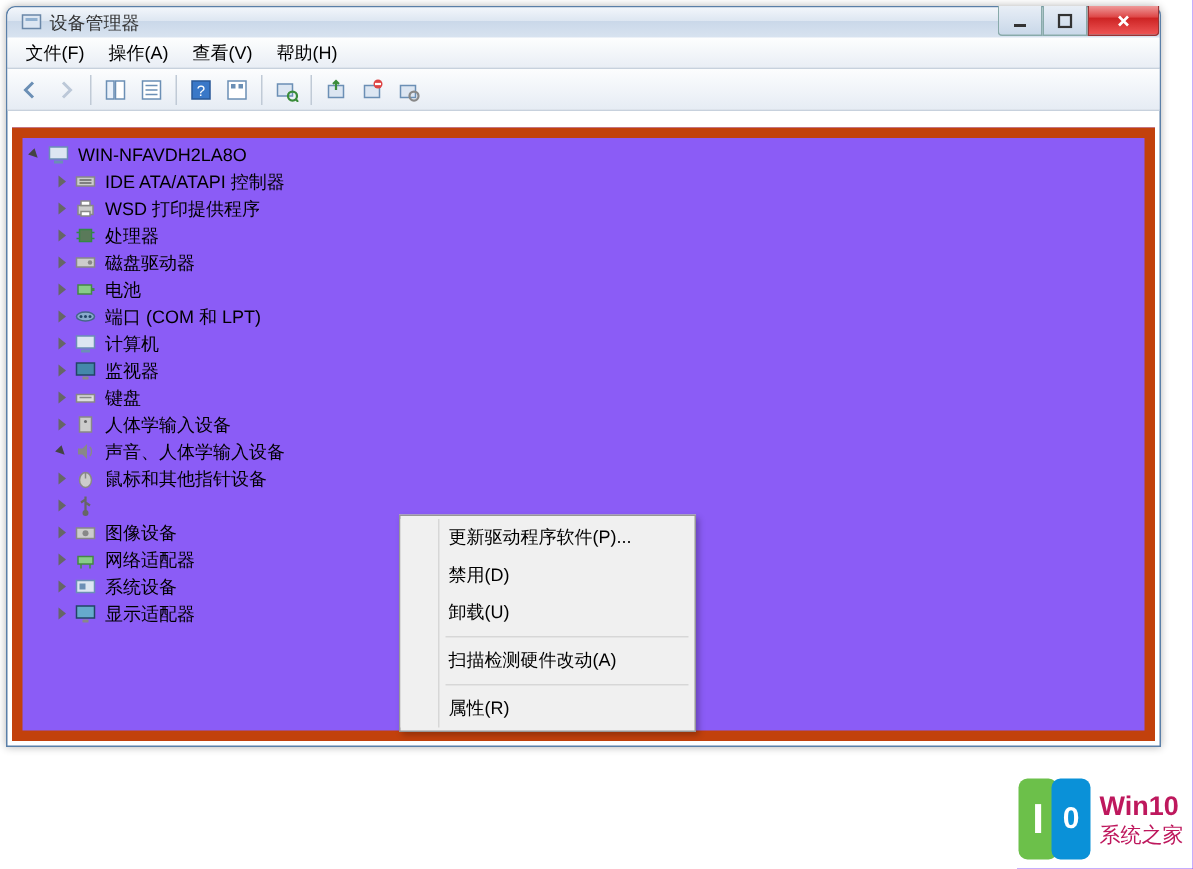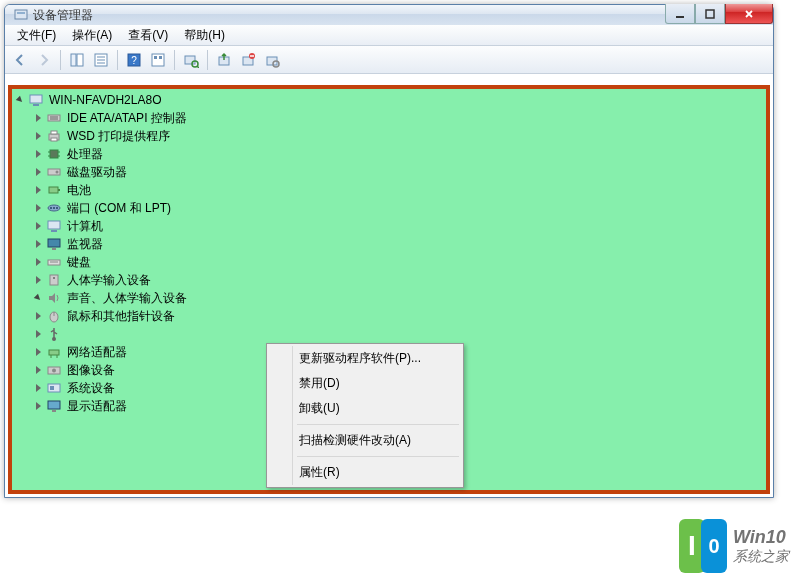--- a/index.html
+++ b/index.html
@@ -20,21 +20,21 @@
 .menubar { height: 21px; background: linear-gradient(to bottom, #fdfefe, #e9eef5); border-bottom: 1px solid #c7d1dd; display: flex; align-items: center; padding-left: 4px; }
 .menu-item { font-size: 12px; padding: 2px 8px; color: #000; cursor: default; }
 
 
 .toolbar { height: 28px; background: linear-gradient(to bottom, #fcfdfe, #e6ecf4); border-bottom: 1px solid #c7d1dd; display: flex; align-items: center; padding-left: 4px; gap: 2px; }
 .tool-btn { width: 22px; height: 22px; display: flex; align-items: center; justify-content: center; border: 1px solid transparent; }
 .tool-sep { width: 1px; height: 20px; background: #c0cad6; margin: 0 3px; }
 .tool-btn svg { width: 16px; height: 16px; }
 
 
-.tree-container { position: absolute; left: 3px; right: 3px; top: 80px; bottom: 3px; border: 4px solid #c2410c; background: #86efac; overflow: auto; }
+.tree-container { position: absolute; left: 3px; right: 3px; top: 80px; bottom: 3px; border: 7px solid #c2410c; background: #8b5cf6; overflow: auto; }
 .tree { padding: 2px 0; font-size: 12px; }
 .tree-node { display: flex; align-items: center; height: 18px; line-height: 18px; white-space: nowrap; cursor: default; }
 .tree-arrow { width: 16px; height: 16px; display: flex; align-items: center; justify-content: center; flex-shrink: 0; }
 .tree-arrow.collapsed::before { content: ""; border-left: 5px solid #666; border-top: 4px solid transparent; border-bottom: 4px solid transparent; }
 .tree-arrow.expanded::before { content: ""; width: 0; height: 0; border-top: 6px solid #444; border-left: 3px solid transparent; border-right: 3px solid transparent; transform: rotate(-45deg); }
 .tree-arrow.none::before { content: ""; }
 .tree-icon { width: 16px; height: 16px; margin-right: 3px; flex-shrink: 0; display: flex; align-items: center; justify-content: center; }
 .tree-label { padding: 0 2px; }
 .tree-node.selected .tree-label { background: #cde8ff; border: 1px dotted #78a; padding: 0 1px; }
 
@@ -47,21 +47,21 @@
 .ctx-item { padding: 4px 40px 4px 30px; white-space: nowrap; cursor: default; }
 .ctx-sep { height: 1px; background: #d7d7d7; margin: 3px 2px 3px 28px; }
 .ctx-gutter { position: absolute; left: 0; top: 2px; bottom: 2px; width: 26px; background: #f0f0f0; border-right: 1px solid #d7d7d7; }
 
 
 .watermark { position: absolute; right: 6px; bottom: 6px; display: flex; align-items: center; gap: 6px; }
 .wm-logo { display: flex; }
 .wm-box { width: 26px; height: 54px; border-radius: 6px; }
 .wm-box.g { background: #6cc04a; margin-right: -4px; }
 .wm-box.b { background: #0a91d8; display:flex; align-items:center; justify-content:center; color:#fff; font-weight:bold; font-size:20px;}
-.wm-text { font-size: 14px; line-height: 1.2; color: #737373; font-style: italic; }
+.wm-text { font-size: 14px; line-height: 1.2; color: #be185d; }
 .wm-text .l1 { font-weight: bold; font-size: 18px; }
 </style>
 </head>
 <body>
 
 <div class="window">
 
   <div class="titlebar">
     <span class="title-icon">
       <svg viewBox="0 0 16 16">
@@ -314,36 +314,36 @@
               <svg viewBox="0 0 16 16">
                 <path d="M8 2 L8 12 M8 4 L5 6 M8 6 L11 8" fill="none" stroke="#666" stroke-width="1.5"></path>
                 <circle cx="8" cy="13" r="2" fill="#666"></circle>
               </svg>
             </span>
           </div>
           <div class="tree-node indent-1">
             <span class="tree-arrow collapsed"></span>
             <span class="tree-icon">
               <svg viewBox="0 0 16 16">
+                <rect x="2" y="5" width="12" height="7" fill="#ccc" stroke="#888"></rect>
+                <circle cx="8" cy="8.5" r="2" fill="#888"></circle>
+              </svg>
+            </span>
+            <span class="tree-label">图像设备</span>
+          </div>
+          <div class="tree-node indent-1">
+            <span class="tree-arrow collapsed"></span>
+            <span class="tree-icon">
+              <svg viewBox="0 0 16 16">
                 <rect x="3" y="6" width="10" height="5" fill="#8c8" stroke="#484"></rect>
                 <line x1="5" y1="11" x2="5" y2="14" stroke="#484"></line>
                 <line x1="11" y1="11" x2="11" y2="14" stroke="#484"></line>
               </svg>
             </span>
             <span class="tree-label">网络适配器</span>
-          </div>
-          <div class="tree-node indent-1">
-            <span class="tree-arrow collapsed"></span>
-            <span class="tree-icon">
-              <svg viewBox="0 0 16 16">
-                <rect x="2" y="5" width="12" height="7" fill="#ccc" stroke="#888"></rect>
-                <circle cx="8" cy="8.5" r="2" fill="#888"></circle>
-              </svg>
-            </span>
-            <span class="tree-label">图像设备</span>
           </div>
           <div class="tree-node indent-1">
             <span class="tree-arrow collapsed"></span>
             <span class="tree-icon">
               <svg viewBox="0 0 16 16">
                 <rect x="2" y="4" width="12" height="8" fill="#dce6f2" stroke="#6b8fb5"></rect>
                 <rect x="4" y="6" width="4" height="4" fill="#6b8fb5"></rect>
               </svg>
             </span>
             <span class="tree-label">系统设备</span>

